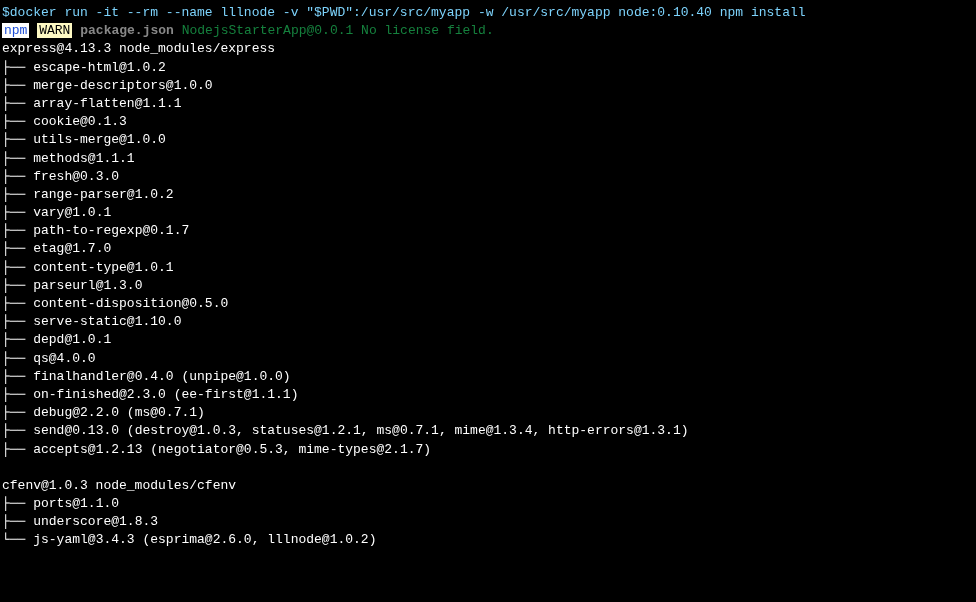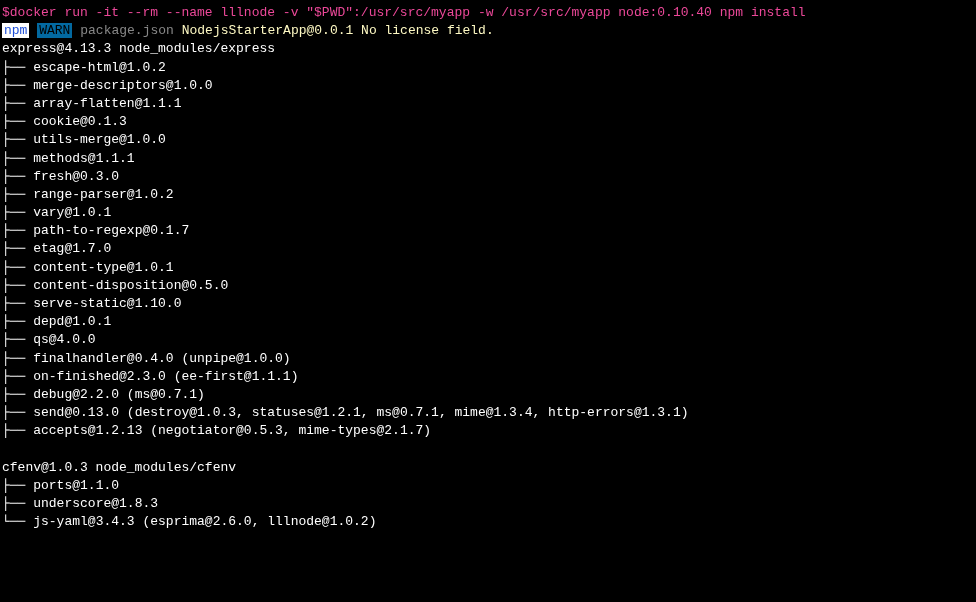--- a/index.html
+++ b/index.html
@@ -15,37 +15,38 @@
       line-height: 1.4;
       padding: 4px 2px;
       width: 976px;
       height: 602px;
       overflow: hidden;
     }
     .line {
       white-space: pre;
     }
     .prompt {
-      color: #ec4899;
+      color: #7dd3fc;
     }
     .npm-box {
       background: #fff;
       color: #1d4ed8;
       padding: 0 2px;
     }
     .warn-box {
-      background: #0369a1;
+      background: #fef9c3;
       color: #000;
       padding: 0 2px;
     }
     .package-json {
       color: #888888;
+      font-weight: bold;
     }
     .white {
-      color: #fef9c3;
+      color: #15803d;
     }
     .tree-branch {
       color: #fff;
     }
     .blank {
       height: 18px;
     }
   </style>
 </head>
 <body>
@@ -62,20 +63,21 @@
     <div class="line"><span class="tree-branch">├── </span><span>array-flatten@1.1.1</span></div>
     <div class="line"><span class="tree-branch">├── </span><span>cookie@0.1.3</span></div>
     <div class="line"><span class="tree-branch">├── </span><span>utils-merge@1.0.0</span></div>
     <div class="line"><span class="tree-branch">├── </span><span>methods@1.1.1</span></div>
     <div class="line"><span class="tree-branch">├── </span><span>fresh@0.3.0</span></div>
     <div class="line"><span class="tree-branch">├── </span><span>range-parser@1.0.2</span></div>
     <div class="line"><span class="tree-branch">├── </span><span>vary@1.0.1</span></div>
     <div class="line"><span class="tree-branch">├── </span><span>path-to-regexp@0.1.7</span></div>
     <div class="line"><span class="tree-branch">├── </span><span>etag@1.7.0</span></div>
     <div class="line"><span class="tree-branch">├── </span><span>content-type@1.0.1</span></div>
+    <div class="line"><span class="tree-branch">├── </span><span>parseurl@1.3.0</span></div>
     <div class="line"><span class="tree-branch">├── </span><span>content-disposition@0.5.0</span></div>
     <div class="line"><span class="tree-branch">├── </span><span>serve-static@1.10.0</span></div>
     <div class="line"><span class="tree-branch">├── </span><span>depd@1.0.1</span></div>
     <div class="line"><span class="tree-branch">├── </span><span>qs@4.0.0</span></div>
     <div class="line"><span class="tree-branch">├── </span><span>finalhandler@0.4.0 (unpipe@1.0.0)</span></div>
     <div class="line"><span class="tree-branch">├── </span><span>on-finished@2.3.0 (ee-first@1.1.1)</span></div>
     <div class="line"><span class="tree-branch">├── </span><span>debug@2.2.0 (ms@0.7.1)</span></div>
     <div class="line"><span class="tree-branch">├── </span><span>send@0.13.0 (destroy@1.0.3, statuses@1.2.1, ms@0.7.1, mime@1.3.4, http-errors@1.3.1)</span></div>
     <div class="line"><span class="tree-branch">├── </span><span>accepts@1.2.13 (negotiator@0.5.3, mime-types@2.1.7)</span></div>
   </div>

